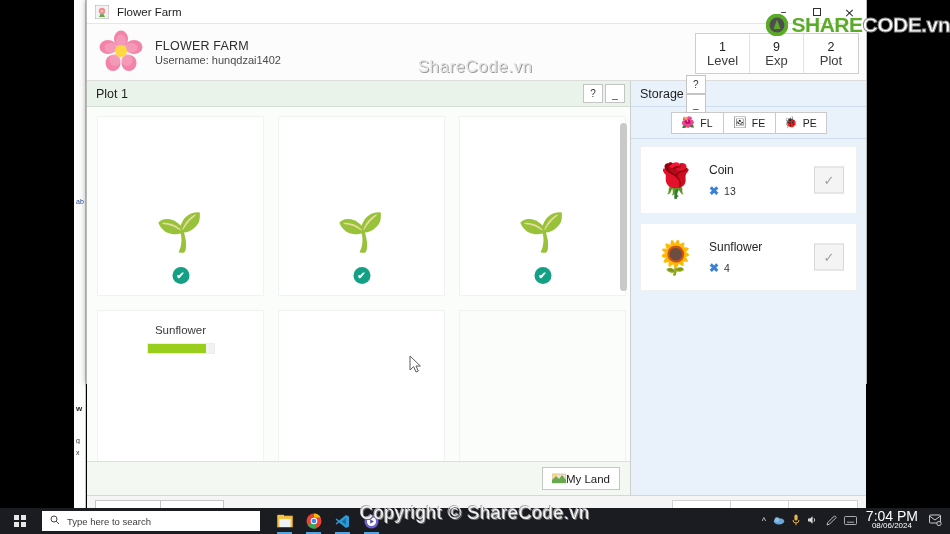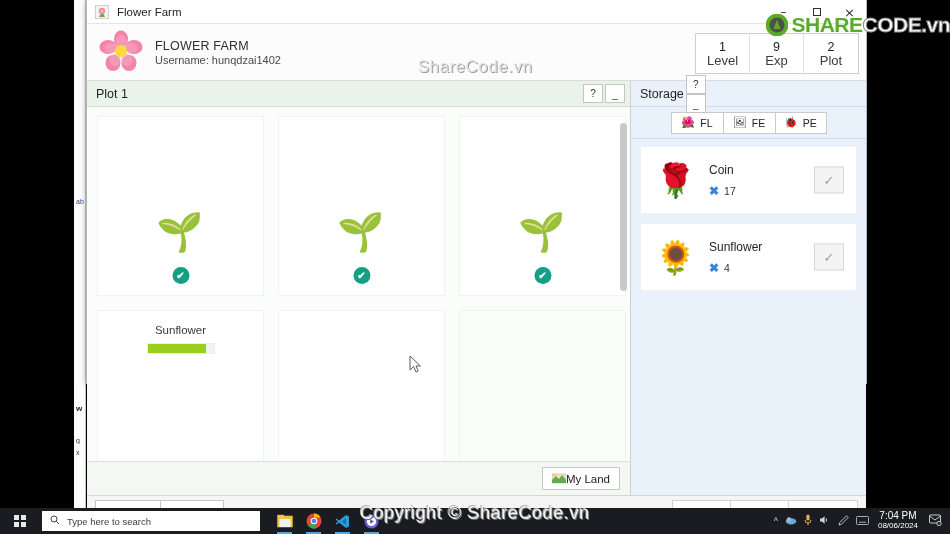--- a/index.html
+++ b/index.html
@@ -250,21 +250,21 @@
     padding-left: 8px; gap: 7px; margin-left: 2px;
   }
   .searchbox .mag { font-size: 10px; color: #444; }
   .searchbox .ph { font-size: 9.5px; color: #3d3d3d; }
   .tb-icons { display: flex; align-items: center; gap: 12px; margin-left: 16px; }
   .tbi { width: 17px; height: 17px; display: flex; align-items: center; justify-content: center; font-size: 13px; line-height:1; position: relative; }
   .tbi.on::after { content:''; position:absolute; bottom:-4px; left:1px; width:15px; height:2px; background:#52a7e0; }
   .tray { position: absolute; right: 8px; display: flex; align-items: center; gap: 7px; }
   .tray .ti { font-size: 9px; color: #dcdcdc; }
   .clock { display: flex; flex-direction: column; align-items: center; line-height: 10px; margin-left: 2px; }
-  .clock .t { font-size: 10px; color: #fff; }
+  .clock .t { font-size: 14px; color: #fff; }
   .clock .d { font-size: 8px; color: #fff; }
   .notif { font-size: 11px; color: #e0e0e0; margin-left: 4px; }
 
   .cursor { position: absolute; left: 409px; top: 355px; z-index: 60; pointer-events:none; }
 </style>
 </head>
 <body>
 
 <div id="screen">
 
@@ -422,21 +422,21 @@
           </div>
         </div>
 
         <div class="store-list">
           <div class="sitem">
             <div class="thumb">🌹</div>
             <div class="meta">
               <div class="nm">Coin</div>
               <div class="qty">
                 <span class="x">✖</span>
-                <span>17</span>
+                <span>13</span>
               </div>
             </div>
             <div class="chk">✓</div>
           </div>
 
           <div class="sitem">
             <div class="thumb">🌻</div>
             <div class="meta">
               <div class="nm">Sunflower</div>
               <div class="qty">

